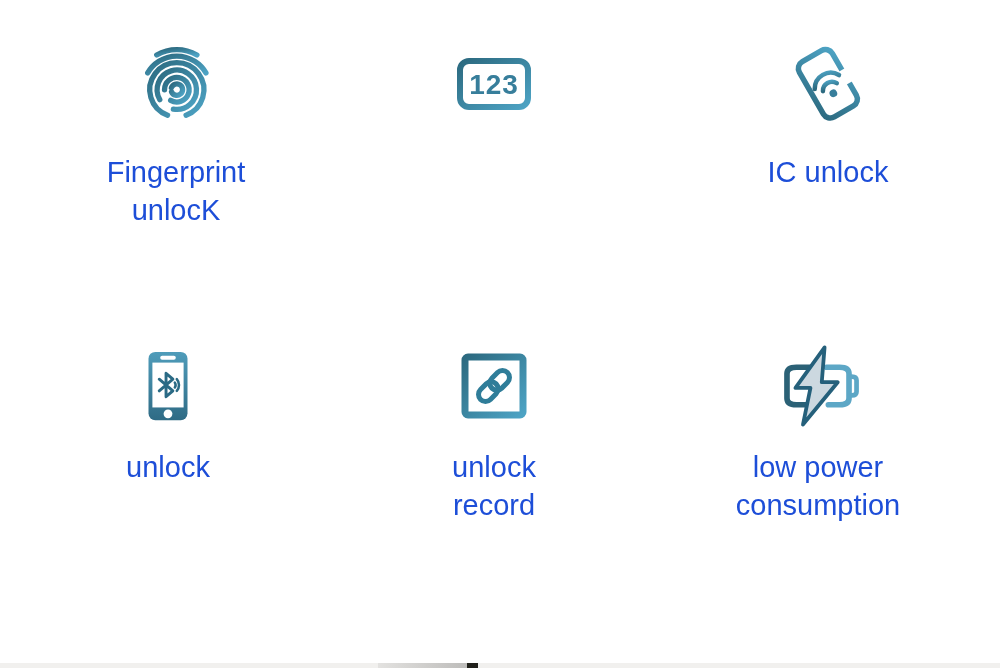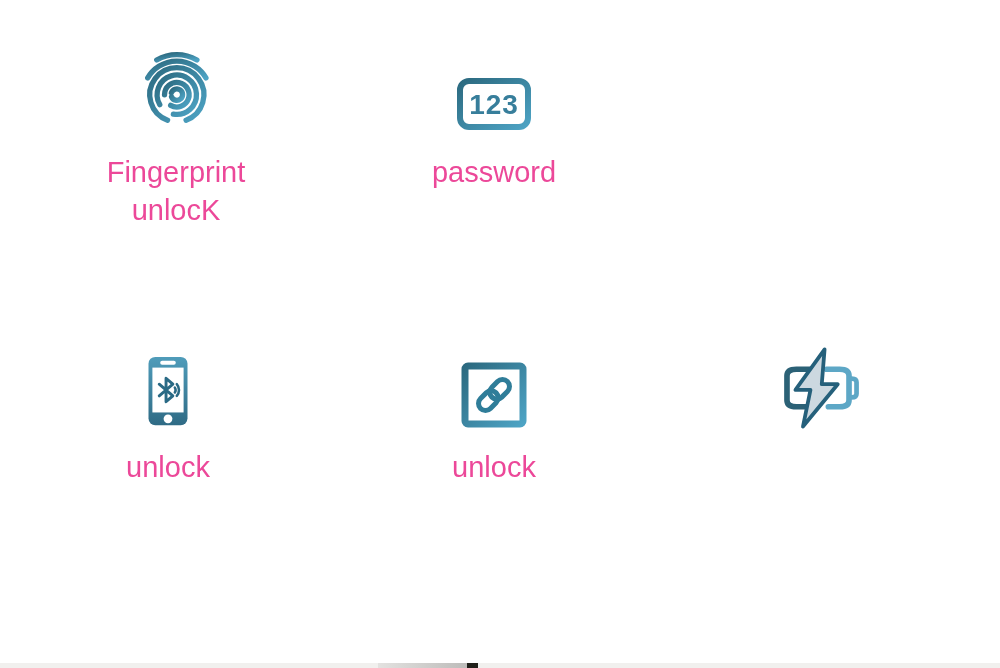--- a/index.html
+++ b/index.html
@@ -5,26 +5,26 @@
   html,body{margin:0;padding:0;background:#fff;}
   .page{
     position:relative;width:1000px;height:668px;background:#ffffff;
     overflow:hidden;font-family:"Liberation Sans",sans-serif;
   }
   .cell{position:absolute;width:300px;text-align:center;}
   .r1{top:38px;}
   .r2{top:342px;}
   .c1a{left:26px;} .c2a{left:344px;} .c3a{left:678px;}
   .c1b{left:18px;} .c2b{left:344px;} .c3b{left:668px;}
-  .icon-box{display:flex;align-items:flex-end;justify-content:center;}
+  .icon-box{display:flex;align-items:center;justify-content:center;}
   .r1 .icon-box{height:92px;}
   .r2 .icon-box{height:88px;}
   .r1 .label{margin-top:23px;}
   .r2 .label{margin-top:18px;}
-  .label{font-size:29px;line-height:38px;color:#ec4899;font-weight:400;}
+  .label{font-size:29px;line-height:38px;color:#1d4ed8;font-weight:400;}
   svg{display:block;}
   .keypad-digits{font-family:"Liberation Sans",sans-serif;font-weight:700;}
   
   .bottom-strip{position:absolute;left:0;right:0;bottom:0;height:5px;background:#f1f0ee;}
   .bottom-strip .segment{position:absolute;left:378px;bottom:0;width:92px;height:5px;
     background:linear-gradient(to right,#e3e2e0,#bcbbb9);}
   .bottom-strip .notch{position:absolute;left:467px;bottom:0;width:11px;height:5px;background:#21211b;}
 </style>
 </head>
 <body>
@@ -63,24 +63,46 @@
           <linearGradient id="g2" x1="0" y1="0" x2="1" y2="1">
             <stop offset="0" stop-color="#2c6a80"></stop>
               <stop offset="1" stop-color="#4da3c4"></stop>
           </linearGradient>
         </defs>
         <rect x="4" y="3" width="68" height="46" rx="9" stroke="url(#g2)" stroke-width="6"></rect>
         <text class="keypad-digits" x="38" y="36" font-size="28" letter-spacing="1" text-anchor="middle" fill="#377e9b" stroke="none">123</text>
       </svg>
     </div>
     <div class="label">
-      <div>password</div>
     </div>
   </div>
 
+  <div class="cell r1 c3a">
+    <div class="icon-box">
+      <svg width="92" height="92" viewBox="0 0 92 92" fill="none">
+        <defs>
+          <linearGradient id="g3" x1="0" y1="1" x2="1" y2="0">
+            <stop offset="0" stop-color="#2c6a80"></stop>
+              <stop offset="1" stop-color="#4da3c4"></stop>
+          </linearGradient>
+        </defs>
+        <g transform="rotate(-30 46 48)">
+          <rect x="28" y="14" width="38" height="64" rx="8" stroke="url(#g3)" stroke-width="5.5"></rect>
+          <rect x="60" y="41" width="11" height="15" fill="#ffffff"></rect>
+          <path d="M33,44 A16,16 0 0 1 61,44" stroke="url(#g3)" stroke-width="4.5" stroke-linecap="round"></path>
+          <path d="M39,50 A9,9 0 0 1 55,50" stroke="url(#g3)" stroke-width="4.5" stroke-linecap="round"></path>
+          <circle cx="47" cy="57" r="3.8" fill="#377e9b"></circle>
+        </g>
+      </svg>
+    </div>
+    <div class="label">
+      <div>IC unlock</div>
+      <div></div>
+    </div>
+  </div>
 
   <div class="cell r2 c1b">
     <div class="icon-box">
       <svg width="78" height="78" viewBox="0 0 80 80" fill="none">
         <defs>
           <linearGradient id="g4" x1="0" y1="0" x2="0" y2="1">
             <stop offset="0" stop-color="#4f9cba"></stop>
               <stop offset="1" stop-color="#2f6b85"></stop>
           </linearGradient>
         </defs>
@@ -109,32 +131,37 @@
         </defs>
         <rect x="6" y="6" width="58" height="58" rx="3" stroke="url(#g5)" stroke-width="7"></rect>
         <g transform="rotate(-45 35 35)" stroke="#2f7d99" stroke-width="5">
           <rect x="16" y="28" width="22" height="14" rx="7"></rect>
           <rect x="32" y="28" width="22" height="14" rx="7"></rect>
         </g>
       </svg>
     </div>
     <div class="label">
       <div>unlock</div>
+      <div>record</div>
     </div>
   </div>
 
   <div class="cell r2 c3b">
     <div class="icon-box">
       <svg width="94" height="84" viewBox="0 0 100 88" fill="none">
         <path d="M41,24 H27 Q17,24 17,31 V57 Q17,64 27,64 H39" stroke="#2b6176" stroke-width="6" stroke-linecap="round"></path>
         <path d="M59,24 H73 Q83,24 83,31 V57 Q83,64 73,64 H61" stroke="#5da7c6" stroke-width="6" stroke-linecap="round"></path>
         <path d="M86,34 Q91,34 91,38 V50 Q91,54 86,54" stroke="#5da7c6" stroke-width="5" stroke-linecap="round"></path>
         <path d="M57,3 L26,46 H42 L34,85 L71,40 H54 Z" fill="#ccd8e0" stroke="#25607b" stroke-width="4" stroke-linejoin="round"></path>
       </svg>
     </div>
+    <div class="label">
+      <div>low power</div>
+      <div>consumption</div>
+    </div>
   </div>
 
   <div class="bottom-strip">
     <div class="segment"></div>
     <div class="notch"></div>
   </div>
 
 </div>
 
 </body></html>

